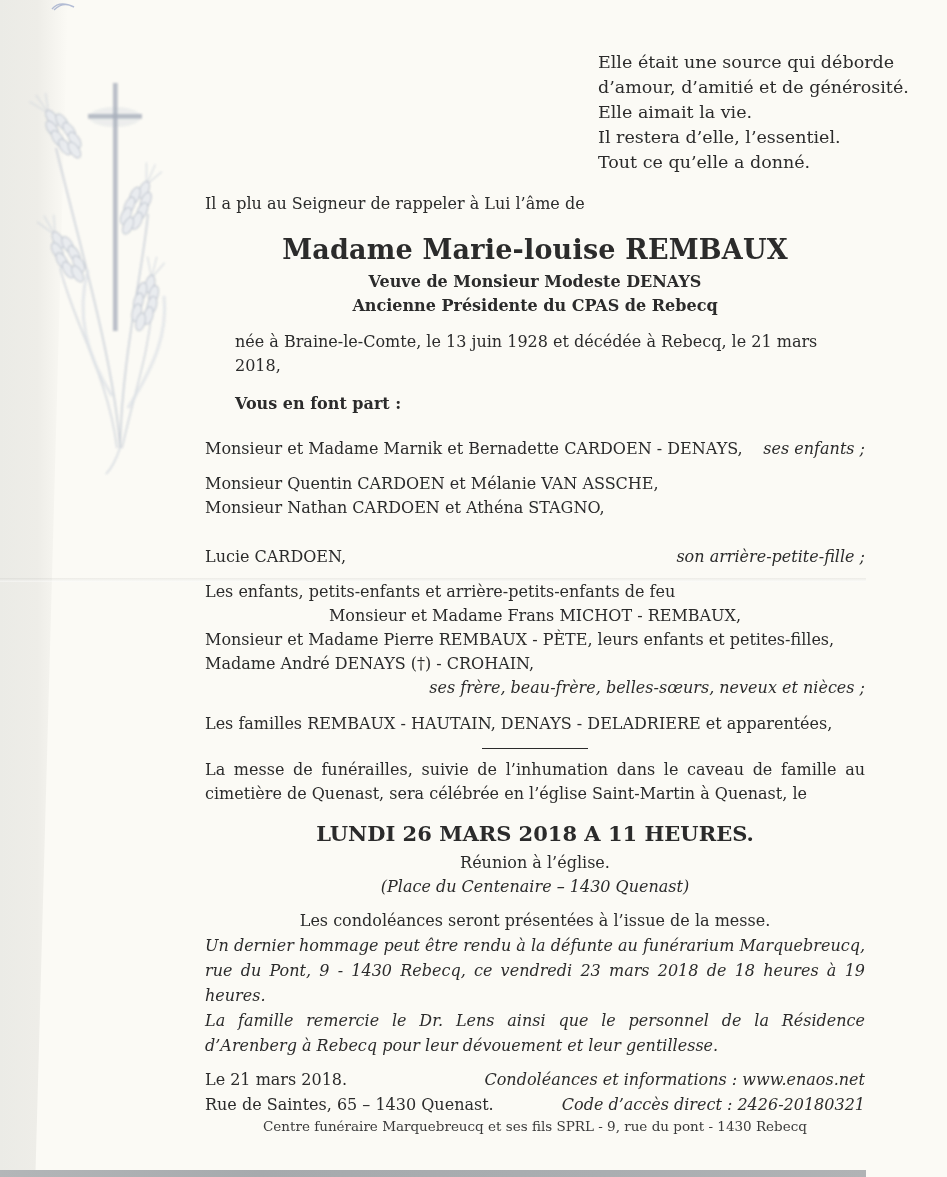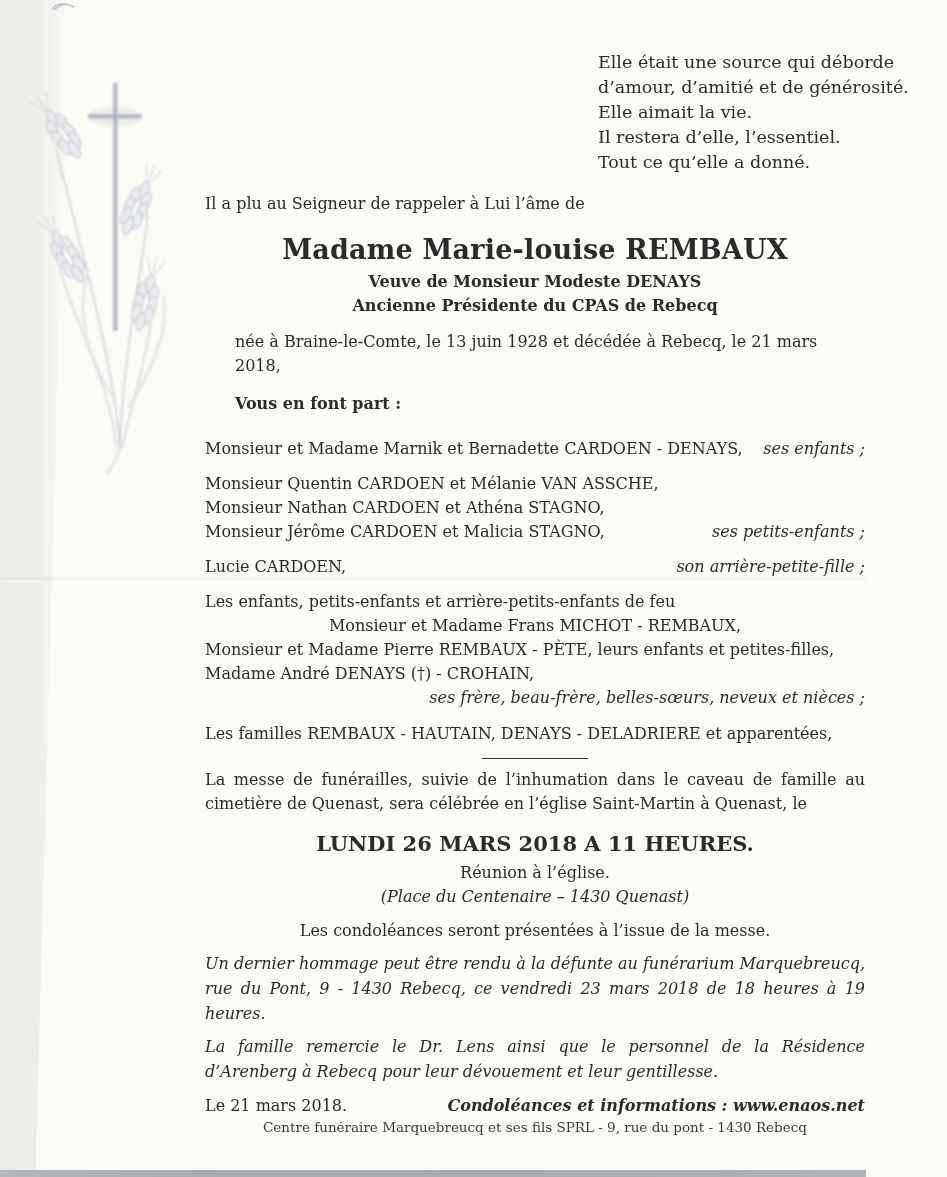--- a/index.html
+++ b/index.html
@@ -46,41 +46,41 @@
   .name div{font-size:27px;line-height:32px;letter-spacing:.2px;}
   .subtitle{text-align:center;font-weight:bold;}
   .widow{margin-top:4px;}
   .life{margin-top:12px;margin-left:30px;}
   .announce{margin-top:14px;margin-left:30px;font-weight:bold;}
 
   .row{display:flex;justify-content:space-between;align-items:baseline;}
   .label{font-style:italic;white-space:nowrap;}
   .children{margin-top:21px;}
   .grandchildren{margin-top:11px;}
-  .great-grandchild{margin-top:11px;}
+  .great-grandchild{margin-top:25px;}
   .siblings{margin-top:11px;}
   .centered-line{text-align:center;}
   .right-line{text-align:right;font-style:italic;}
   .families{margin-top:12px;}
 
   .divider{margin:12px auto 0 auto;width:106px;height:0;border-top:1.6px solid #2b2b2b;}
 
   .messe{margin-top:9px;text-align:justify;}
   .lundi{margin-top:15px;text-align:center;font-weight:bold;}
   .lundi div{font-size:21px;line-height:26px;}
   .reunion{margin-top:4px;text-align:center;font-weight:normal;}
   .place{text-align:center;font-style:italic;}
   .condoleances{margin-top:10px;text-align:center;}
 
-  .notice{margin-top:8px;font-style:italic;text-align:justify;}
+  .notice{margin-top:0;font-style:italic;text-align:justify;}
   .notice div{line-height:25px;}
 
   .signature{margin-top:9px;}
   .signature .row{line-height:25px;gap:12px;}
-  .sig-right{font-weight:bold;font-style:italic;text-align:left;}
+  .sig-right{font-weight:normal;font-style:italic;text-align:left;}
 
   .footer{text-align:center;color:#3a3a3a;}
   .footer div{font-size:13.5px;line-height:18px;}
 </style>
 </head>
 <body>
 
 <div id="page">
 
   <div class="scan-edge-left"></div>
@@ -147,24 +147,20 @@
     <div class="announce">Vous en font part :</div>
 
     <div class="children row">
       <span>Monsieur et Madame Marnik et Bernadette CARDOEN - DENAYS,</span>
       <span class="label">ses enfants ;</span>
     </div>
 
     <div class="grandchildren">
       <div>Monsieur Quentin CARDOEN et Mélanie VAN ASSCHE,</div>
       <div>Monsieur Nathan CARDOEN et Athéna STAGNO,</div>
-      <div class="row">
-        <span>Monsieur Jérôme CARDOEN et Malicia STAGNO,</span>
-        <span class="label">ses petits-enfants ;</span>
-      </div>
     </div>
 
     <div class="great-grandchild row">
       <span>Lucie CARDOEN,</span>
       <span class="label">son arrière-petite-fille ;</span>
     </div>
 
     <div class="siblings">
       <div>Les enfants, petits-enfants et arrière-petits-enfants de feu</div>
       <div class="centered-line">Monsieur et Madame Frans MICHOT - REMBAUX,</div>
@@ -191,20 +187,24 @@
     </div>
     <div class="notice">
       <div>La famille remercie le Dr. Lens ainsi que le personnel de la Résidence d’Arenberg à Rebecq pour leur dévouement et leur gentillesse.</div>
     </div>
 
     <div class="signature">
       <div class="row">
         <span>Le 21 mars 2018.</span>
         <span class="sig-right">Condoléances et informations : www.enaos.net</span>
       </div>
+      <div class="row">
+        <span>Rue de Saintes, 65 – 1430 Quenast.</span>
+        <span class="sig-right">Code d’accès direct : 2426-20180321</span>
+      </div>
     </div>
 
     <div class="footer">
       <div>Centre funéraire Marquebreucq et ses fils SPRL - 9, rue du pont - 1430 Rebecq</div>
 
     </div>
 
   </div>
 
   <div class="scan-edge-bottom"></div>

